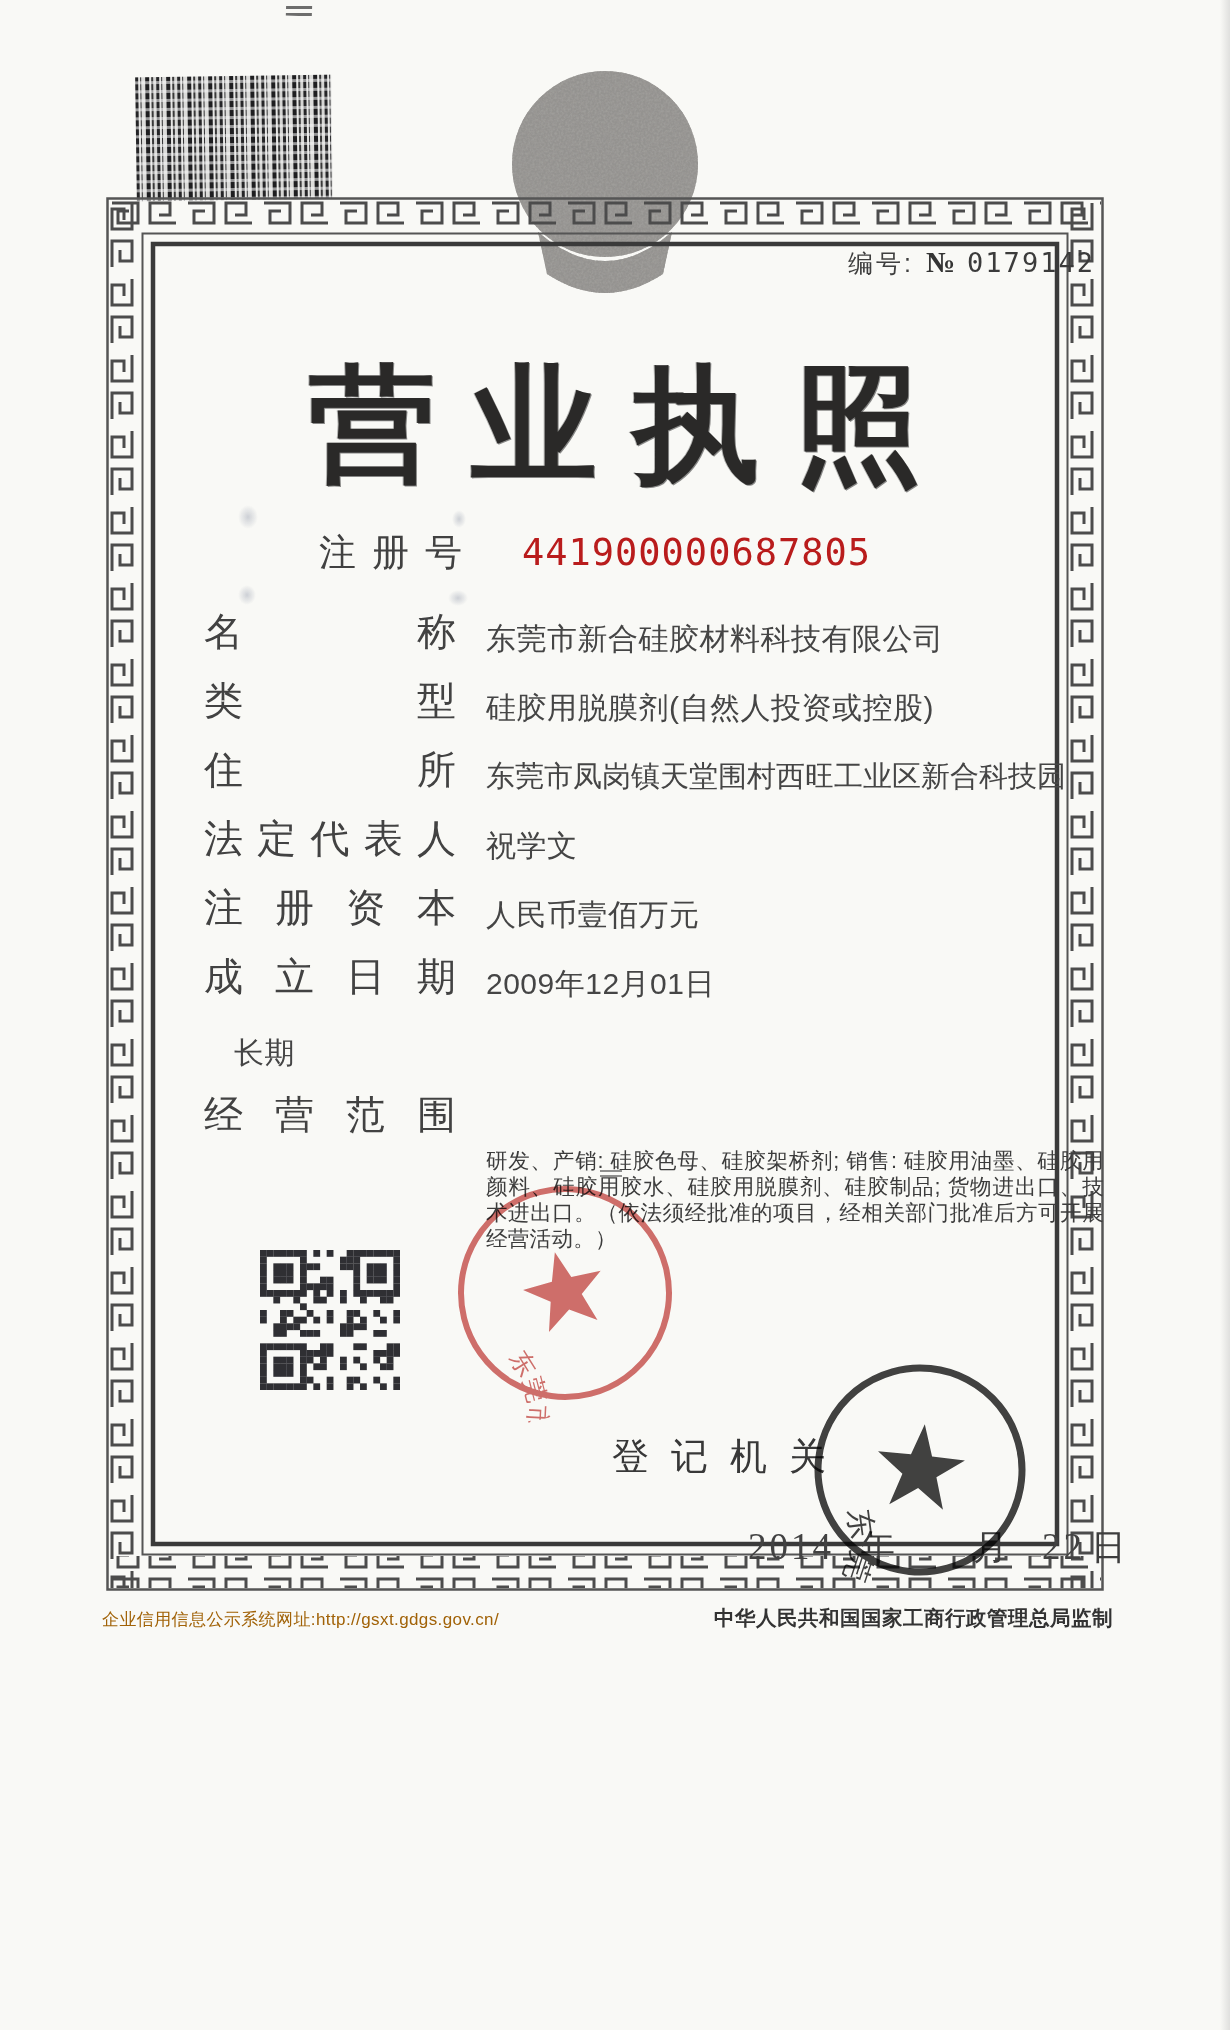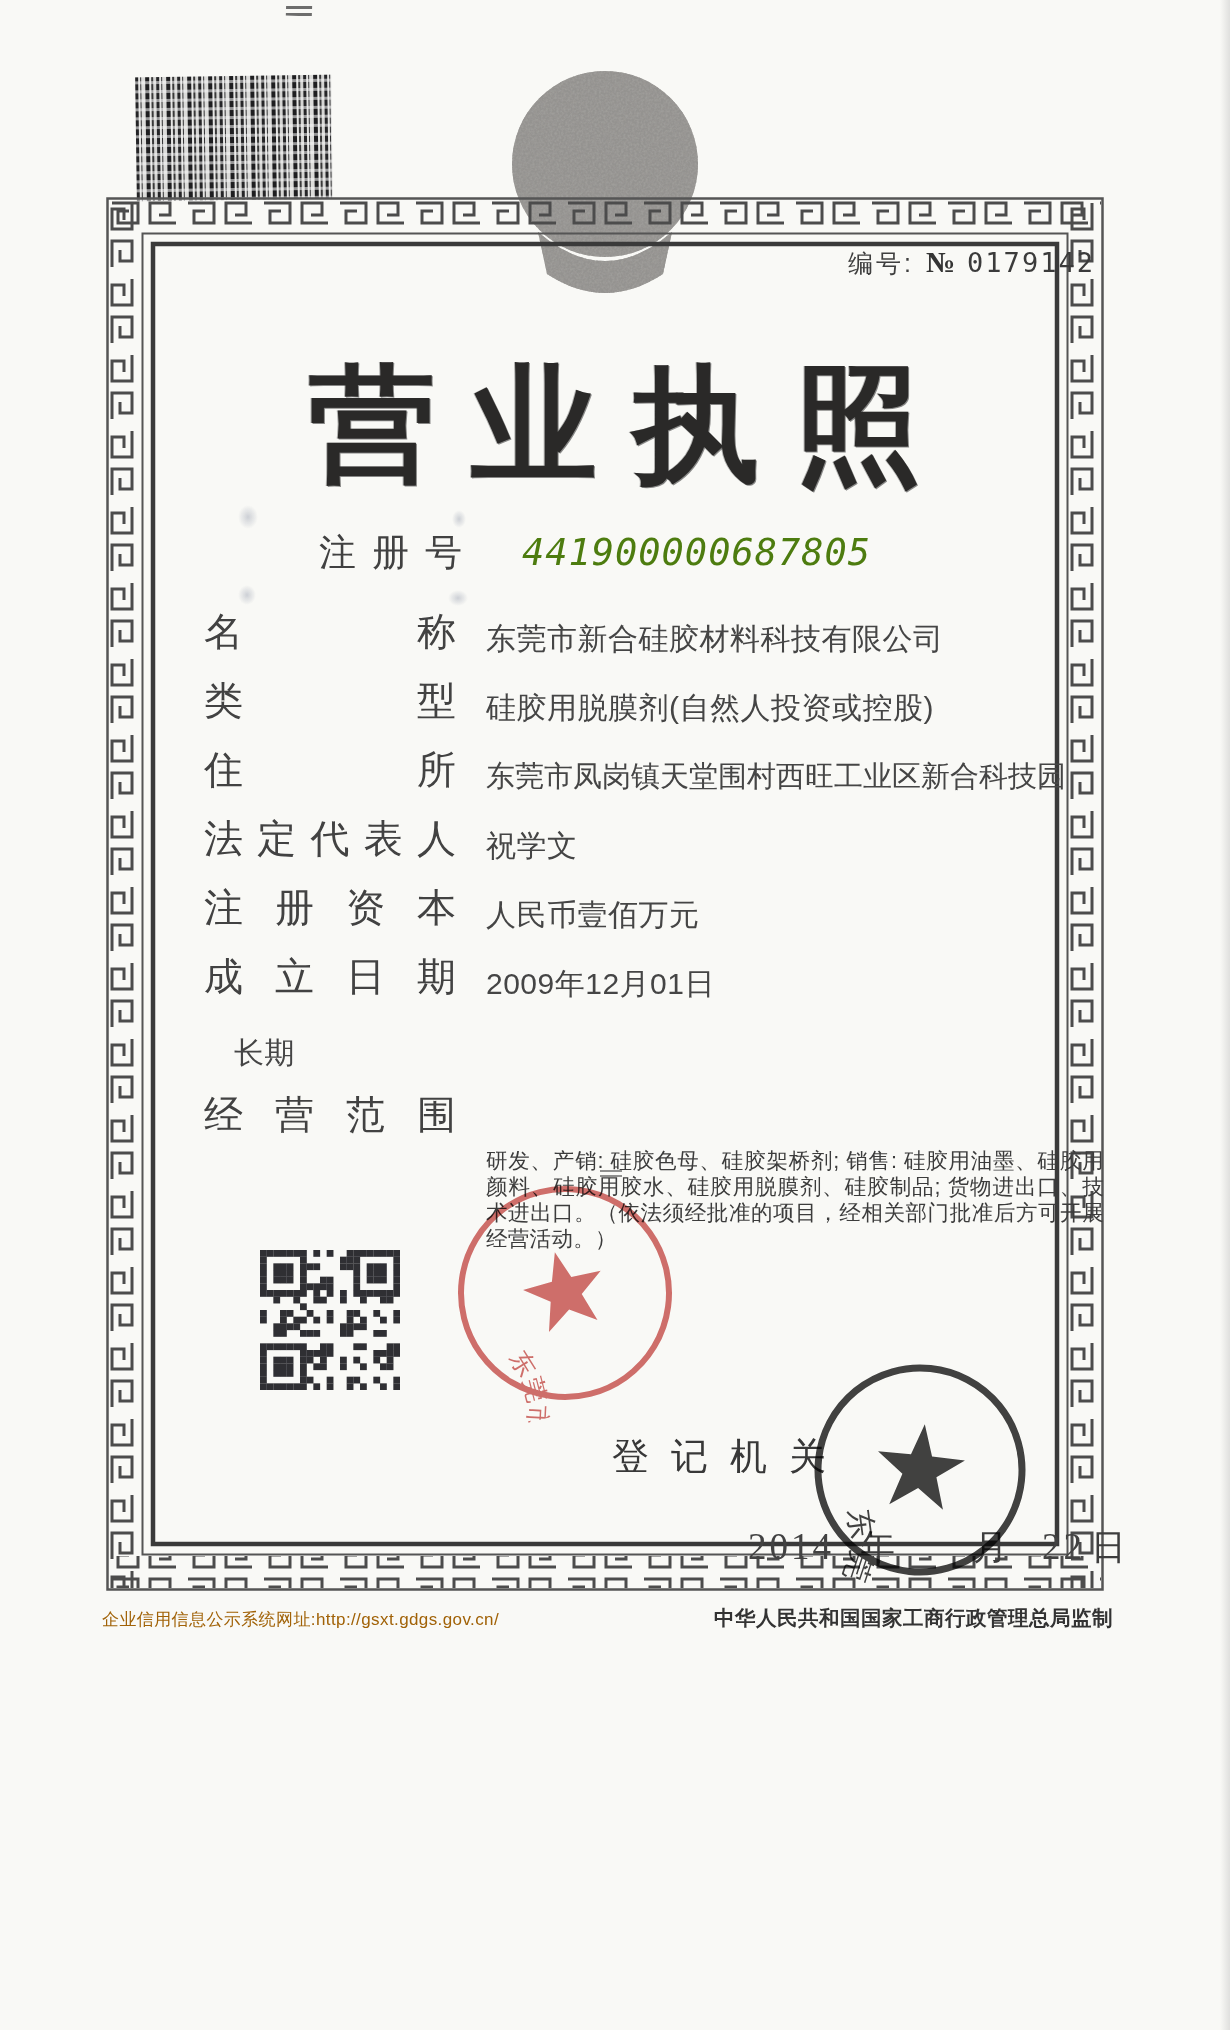--- a/index.html
+++ b/index.html
@@ -21,21 +21,21 @@
   .serial .lab{font-size:25px;letter-spacing:3px;color:#3f3f3f;margin-left:20px;}
   .serial .no{font-family:"Liberation Serif",serif;font-weight:bold;font-size:29px;color:#343434;}
   .serial .num{font-family:"DejaVu Sans Mono",monospace;font-size:27px;letter-spacing:2px;color:#3b3b3b;}
   
   .title{left:0;right:0;top:338px;text-align:center;font-size:126px;line-height:1.12;font-weight:700;
     letter-spacing:36px;padding-left:36px;color:#2e2d2c;filter:blur(.4px) contrast(1.05);
     text-shadow:1px 1px 0 rgba(45,45,45,.55), -1px 0 0 rgba(45,45,45,.35);margin-top:16px;}
   
   .regno{left:0;right:40px;top:528px;display:flex;justify-content:center;align-items:baseline;gap:44px;}
   .regno .lab{font-size:37px;letter-spacing:16px;color:#414141;}
-  .regno .num{font-family:"DejaVu Sans Mono",monospace;font-size:37px;letter-spacing:1px;color:#4d7c0f;font-style:italic;}
+  .regno .num{font-family:"DejaVu Sans Mono",monospace;font-size:37px;letter-spacing:1px;color:#b91c1c;}
   
   .fields{left:204px;top:612px;width:900px;}
   .frow{display:flex;align-items:flex-start;min-height:69px;}
   .flabel{flex:none;width:252px;font-size:39px;line-height:1.05;color:#424242;
           text-align:justify;text-align-last:justify;}
   .fvalue{margin-left:30px;padding-top:7px;font-size:30px;color:#454545;letter-spacing:.5px;white-space:nowrap;}
   .frow.addr .fvalue{font-size:29px;letter-spacing:0;}
   .frow.scope{min-height:0;}
   .frow.scope .fvalue{white-space:normal;width:624px;font-size:21.5px;line-height:26px;
           letter-spacing:.3px;color:#3c3c3c;padding-top:5px;text-align:justify;margin-top:48px;}

